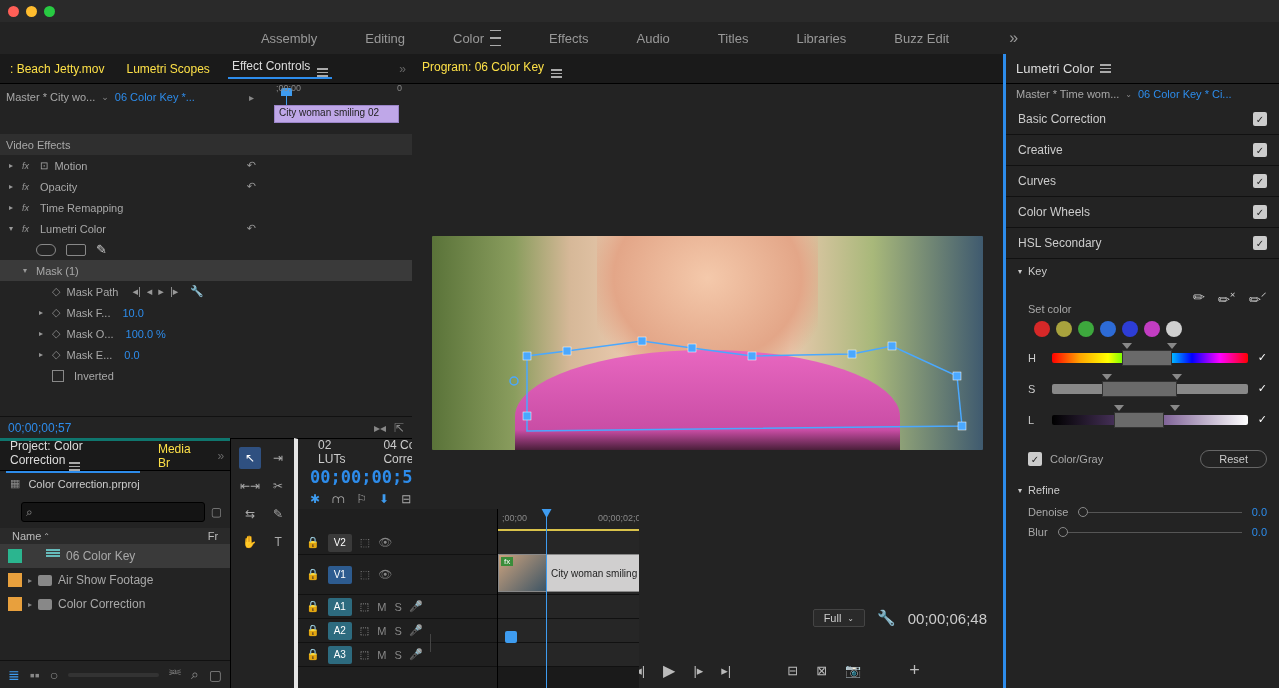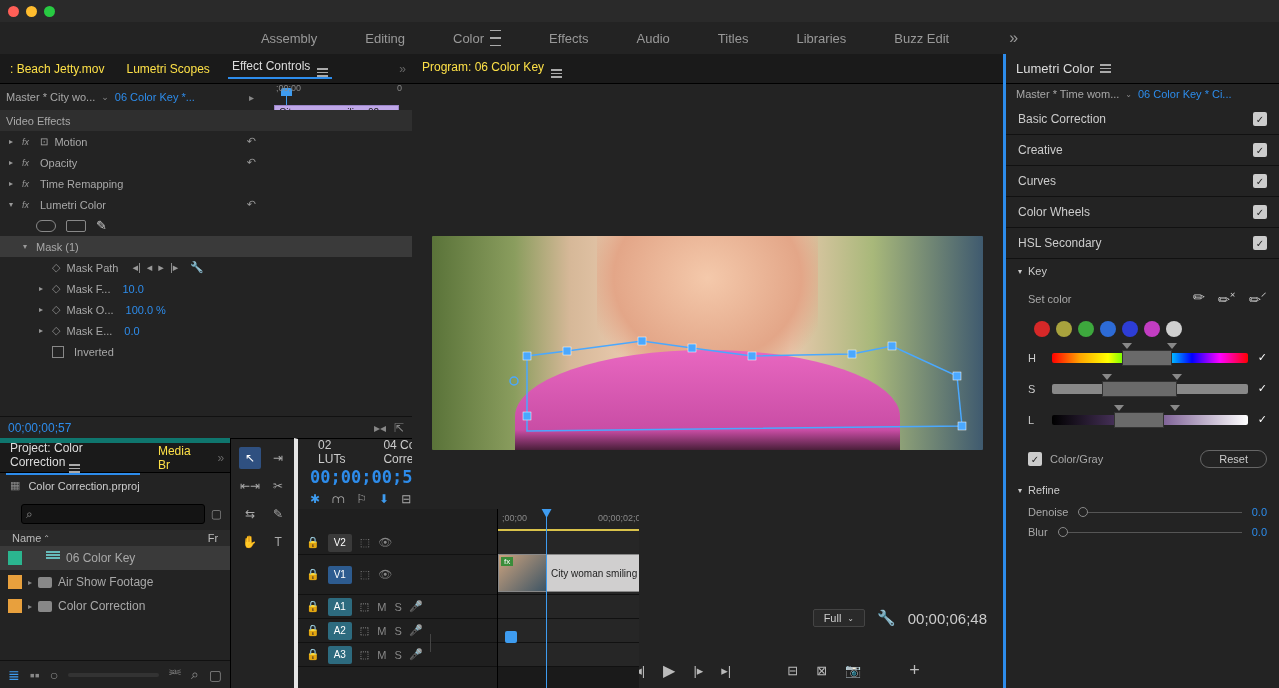--- a/index.html
+++ b/index.html
@@ -25,21 +25,21 @@
 
 .effect-controls { background:#232323; flex:1; overflow:hidden; display:flex; flex-direction:column; }
 .ec-header { display:flex; align-items:center; height:26px; font-size:11px; padding:0 6px; gap:6px; }
 .ec-header .chev { color:#888; font-size:9px; }
 .ec-clip-mini { position:absolute; left:0; top:22px; height:18px; background:#bfa7e8; border:1px solid #9b85c9; font-size:10px; color:#222; padding:1px 4px; width:125px; overflow:hidden; white-space:nowrap; }
 .ec-body { flex:1; overflow-y:auto; font-size:11px; position:relative; }
 .ec-row { display:flex; align-items:center; height:21px; padding:0 6px; gap:6px; }
 .ec-row .tw { width:10px; text-align:center; color:#999; font-size:8px; cursor:pointer; }
 .ec-row .fx { width:12px; font-size:9px; font-style:italic; color:#999; }
 .ec-row .reset-icon { margin-left:auto; color:#999; font-size:11px; cursor:pointer; margin-right:150px;}
-.ec-row.vfx { background:#2f2f2f; }
+.ec-row.vfx { background:#2f2f2f;margin-top:24px; }
 .ec-indent1 { padding-left:20px; }
 .ec-indent2 { padding-left:36px; }
 .ec-indent3 { padding-left:52px; }
 .val-blue { color:#2d8ceb; }
 .mask-shape { width:20px; height:12px; border:1px solid #888; border-radius:8px; display:inline-block; margin-right:4px; cursor:pointer;}
 .mask-rect { border-radius:2px; }
 .pen { font-size:13px; color:#ccc; cursor:pointer; }
 .ec-foot { height:22px; display:flex; align-items:center; padding:0 8px; color:#2d8ceb; font-family:monospace; font-size:12px; border-top:1px solid #111;}
 .checkbox-sm { width:12px; height:12px; border:1px solid #888; display:inline-block; margin-right:4px; vertical-align:middle; }
 
@@ -54,21 +54,21 @@
 .prog-time-row { display:flex; align-items:center; height:32px; padding:0 16px; gap:12px; color:#2d8ceb; font-family:monospace; font-size:15px;}
 .prog-time-row .green-dot { width:8px; height:8px; border-radius:50%; background:#3ec43e; }
 .prog-time-row .sel { color:#ccc; background:#2a2a2a; border:1px solid #444; padding:2px 10px; border-radius:2px; font-family:-apple-system; font-size:11px; display:flex; align-items:center; gap:6px; cursor:pointer;}
 .prog-time-row .flex-sp { flex:1; }
 .prog-ruler { height:18px; background:linear-gradient(90deg,#444 0,#444 1px,transparent 1px,transparent 8px) repeat-x; margin:0 18px; position:relative;}
 .playhead-scrub { position:absolute; left:75px; top:-3px; width:12px; height:12px; background:#3e9cf0; border-radius:2px; }
 .prog-controls { display:flex; align-items:center; justify-content:center; height:36px; gap:18px; color:#bbb; font-size:13px; }
 .prog-controls > * { cursor:pointer; }
 
 .row2 { display:flex; height:250px; }
-.project-panel { width:258px; background:#232323; border-top:5px solid #0f766e; display:flex; flex-direction:column;}
+.project-panel { width:258px; background:#232323; border-top:3px solid #0f766e; display:flex; flex-direction:column;}
 .tools { width:64px; background:#232323; border-left:1px solid #000; border-top:1px solid #000; display:grid; grid-template-columns:1fr 1fr; gap:6px; padding:8px; align-content:start;}
 .tool { width:22px; height:22px; display:flex; align-items:center; justify-content:center; color:#aaa; cursor:pointer; border-radius:2px;}
 .tool.active { background:#2f5080; color:#fff; }
 .timeline-panel { flex:1; background:#232323; border-left:4px solid #e5e5e5; border-top:1px solid #000; display:flex; flex-direction:column;}
 
 .proj-search { padding:6px 8px; display:flex; align-items:center; gap:6px;}
 .proj-search input { flex:1; background:#141414; border:1px solid #000; border-radius:3px; color:#ccc; padding:3px 20px; font-size:11px;}
 .search-icon { position:relative; left:18px; color:#888; pointer-events:none;}
 .proj-list-hdr { display:flex; padding:2px 12px; font-size:11px; color:#bbb; background:#2a2a2a;}
 .proj-list-hdr .name-col { flex:1; display:flex; align-items:center; gap:2px;}
@@ -539,21 +539,21 @@
     <div class="lum-sec">
         <span>HSL Secondary</span>
         <span class="lum-check">✓</span>
       </div>
     <div class="lum-key">
       <div class="tw-label">
           <span class="tw">▾</span>
           <span>Key</span>
         </div>
       <div style="margin-left:10px;">
-        <div style="display:flex;align-items:center;justify-content:space-between;">
+        <div style="display:flex;align-items:flex-end;justify-content:space-between;">
           <span>Set color</span>
           <div class="eyedrops">
             <span class="eyedrop">✎</span>
             <span class="eyedrop">✎₊</span>
             <span class="eyedrop">✎₋</span>
           </div>
         </div>
         <div class="color-swatches">
           <span class="cswatch" style="background:#d62828;"></span>
           <span class="cswatch" style="background:#a8a23d;"></span>

